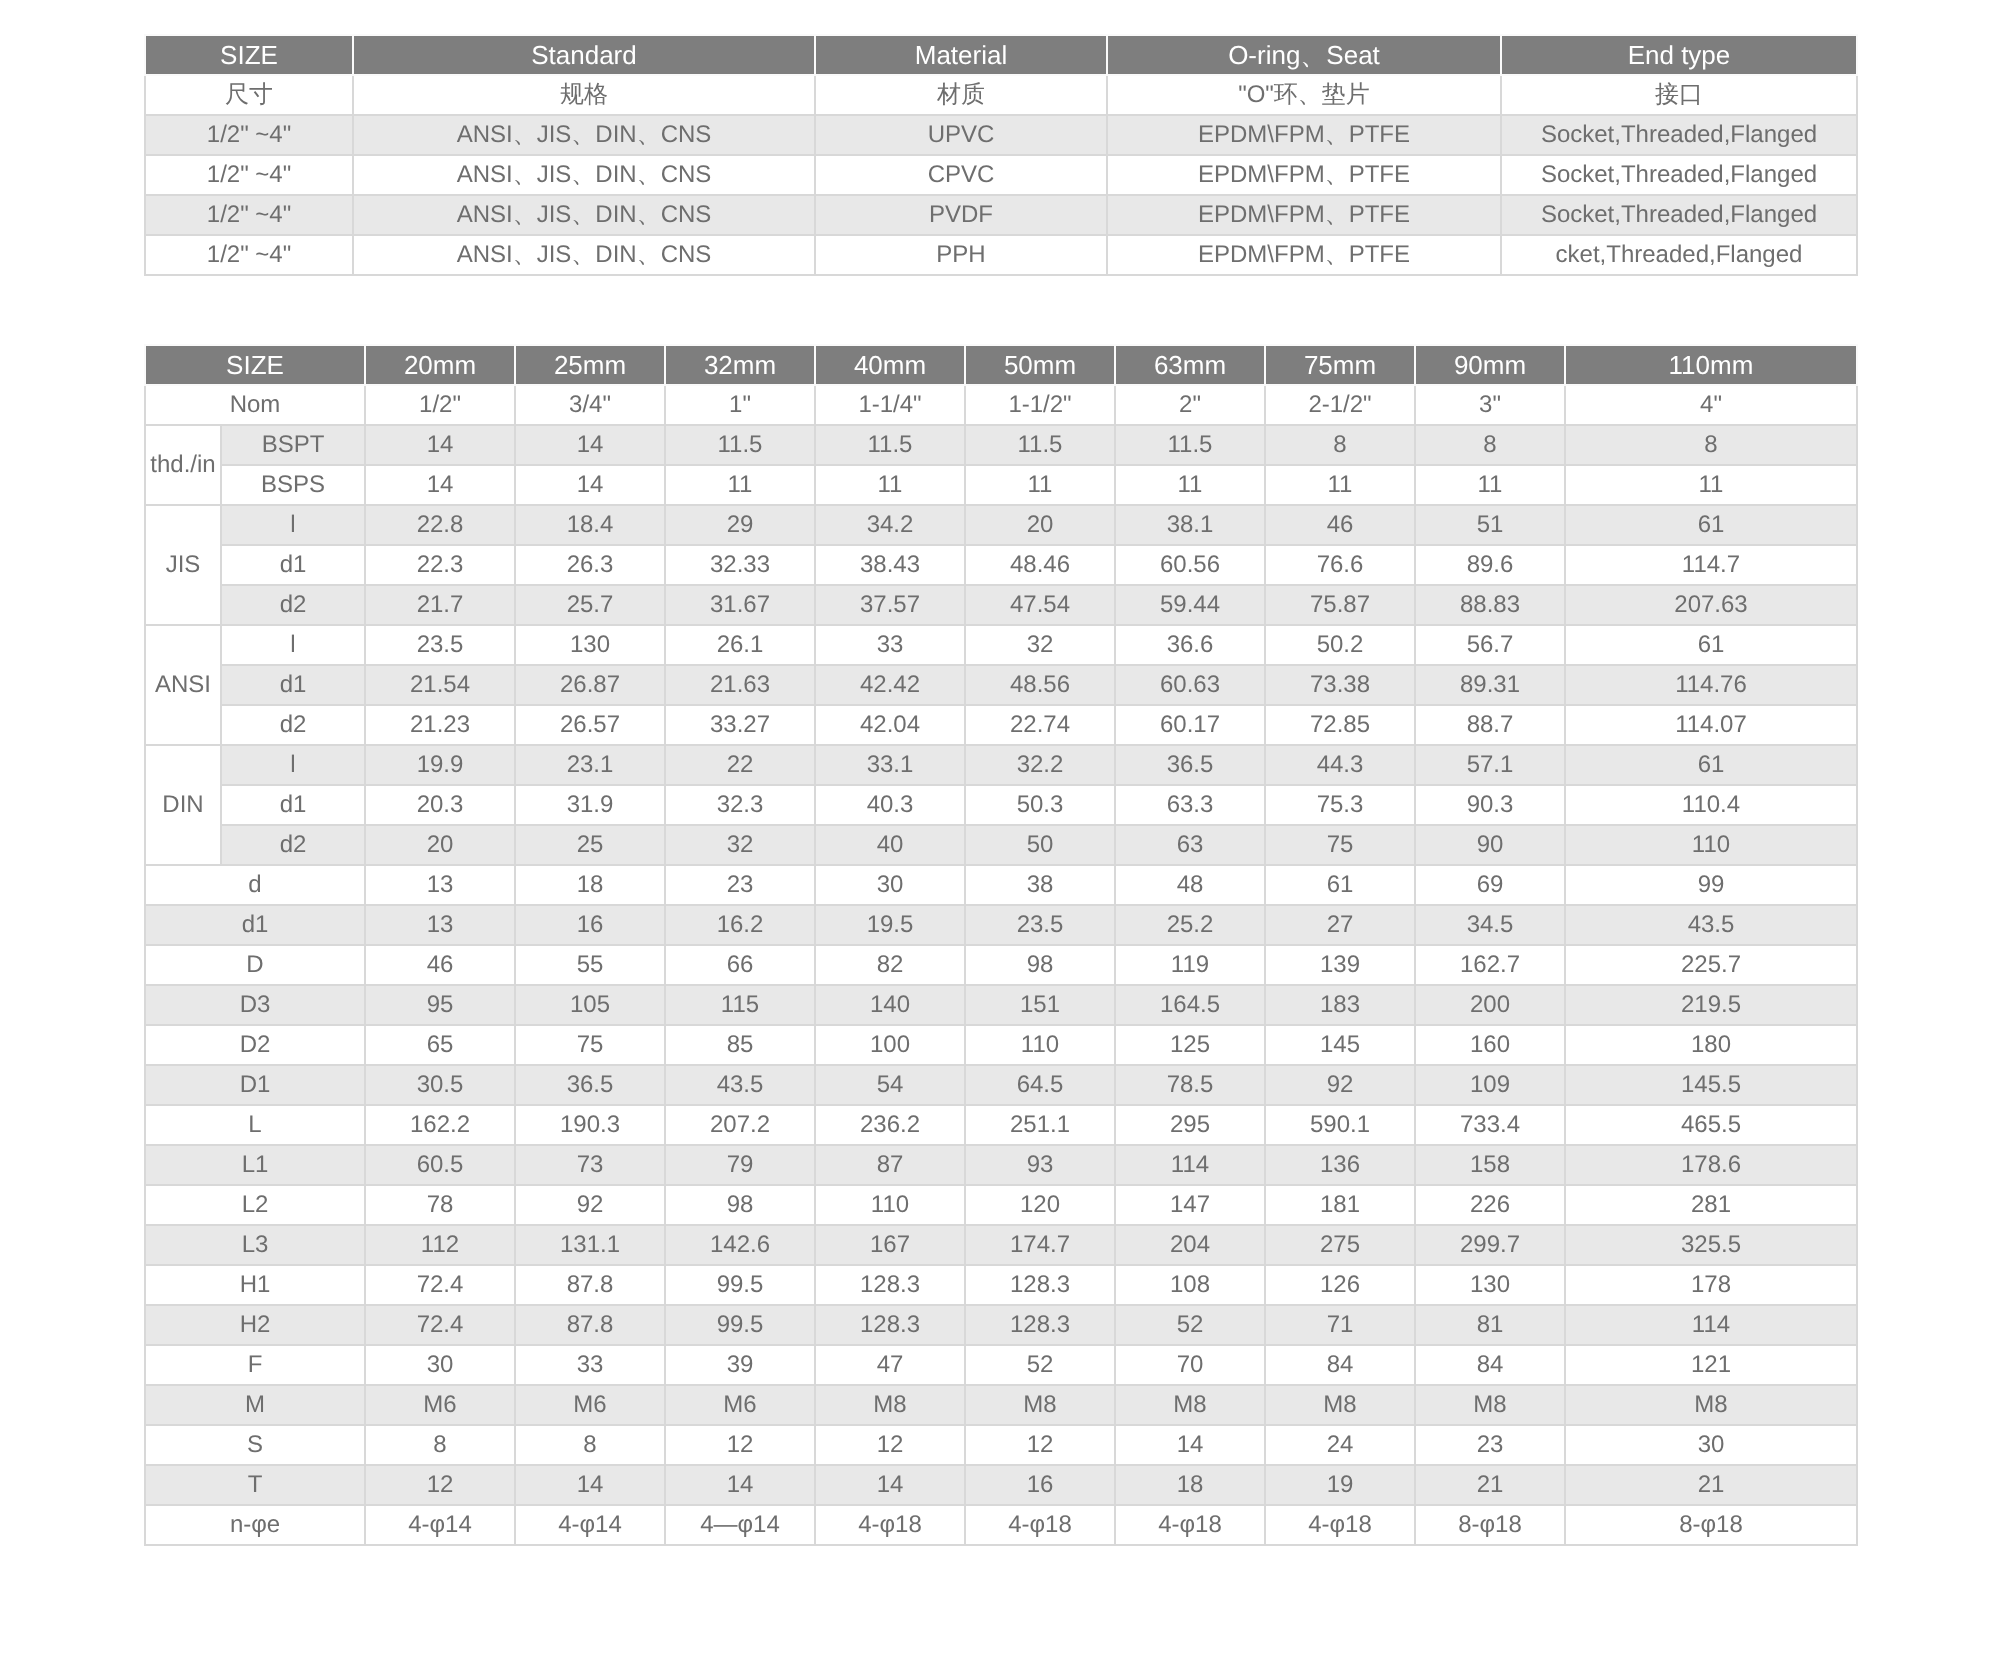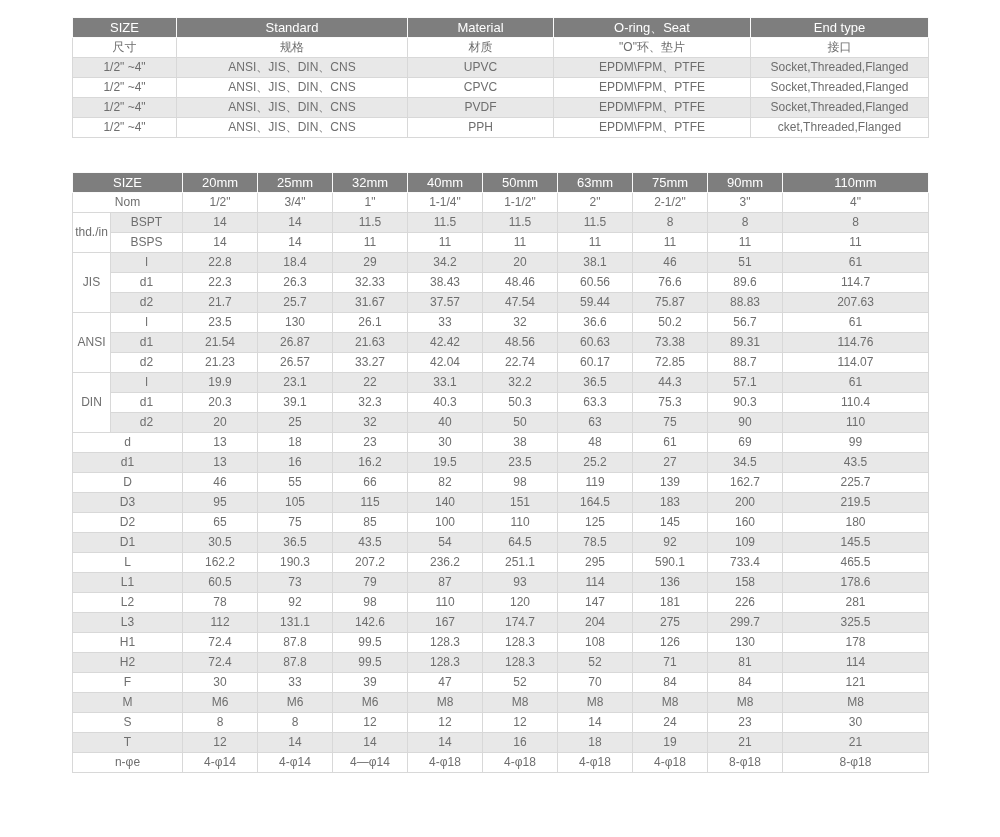--- a/index.html
+++ b/index.html
@@ -258,21 +258,21 @@
           <td>33.1</td>
           <td>32.2</td>
           <td>36.5</td>
           <td>44.3</td>
           <td>57.1</td>
           <td>61</td>
         </tr>
         <tr>
           <td>d1</td>
           <td>20.3</td>
-          <td>39.1</td>
+          <td>31.9</td>
           <td>32.3</td>
           <td>40.3</td>
           <td>50.3</td>
           <td>63.3</td>
           <td>75.3</td>
           <td>90.3</td>
           <td>110.4</td>
         </tr>
         <tr class="stripe">
           <td>d2</td>

